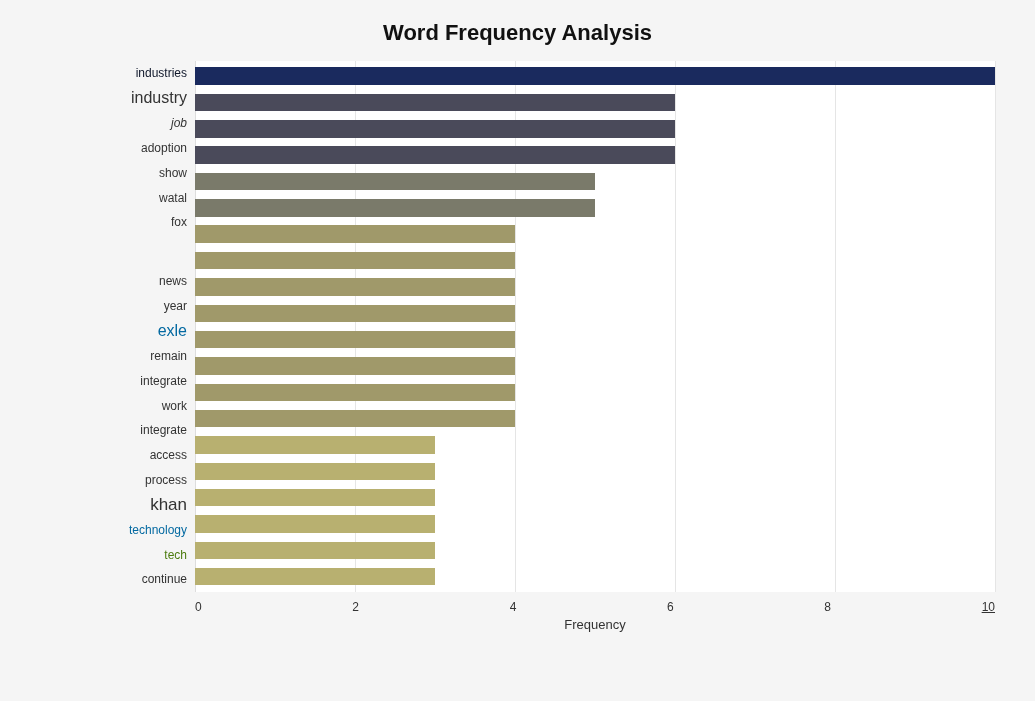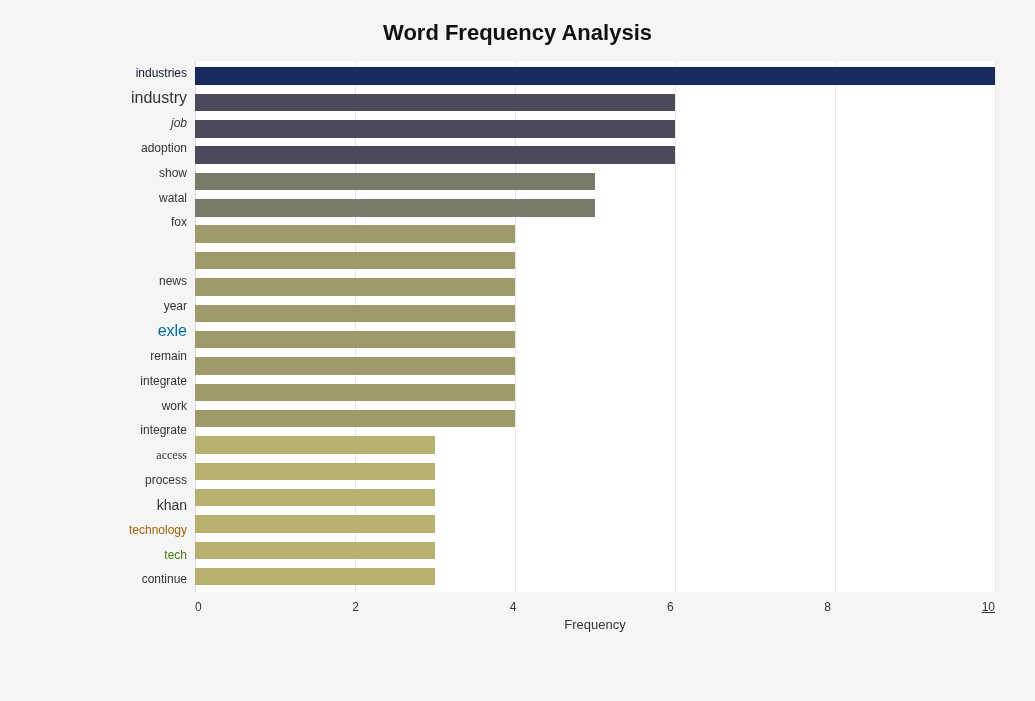--- a/index.html
+++ b/index.html
@@ -50,24 +50,24 @@
         <div style="font-size: 12px; color: rgb(51, 51, 51); text-align: right; line-height: 1; flex: 1 1 0%; display: flex; align-items: center; justify-content: flex-end;">show</div>
         <div style="font-size: 12px; color: rgb(51, 51, 51); text-align: right; line-height: 1; flex: 1 1 0%; display: flex; align-items: center; justify-content: flex-end;">watal</div>
         <div style="font-size: 12px; color: rgb(51, 51, 51); text-align: right; line-height: 1; flex: 1 1 0%; display: flex; align-items: center; justify-content: flex-end;">fox</div>
         <div style="font-size: 12px; color: rgb(51, 51, 51); text-align: right; line-height: 1; flex: 1 1 0%; display: flex; align-items: center; justify-content: flex-end; margin-top: 34px;">news</div>
         <div style="font-size: 12px; color: rgb(51, 51, 51); text-align: right; line-height: 1; flex: 1 1 0%; display: flex; align-items: center; justify-content: flex-end;">year</div>
         <div style="font-size: 16px; color: #0369a1; text-align: right; line-height: 1; flex: 1 1 0%; display: flex; align-items: center; justify-content: flex-end;">exle</div>
         <div style="font-size: 12px; color: rgb(51, 51, 51); text-align: right; line-height: 1; flex: 1 1 0%; display: flex; align-items: center; justify-content: flex-end;">remain</div>
         <div style="font-size: 12px; color: rgb(51, 51, 51); text-align: right; line-height: 1; flex: 1 1 0%; display: flex; align-items: center; justify-content: flex-end;">integrate</div>
         <div style="font-size: 12px; color: rgb(51, 51, 51); text-align: right; line-height: 1; flex: 1 1 0%; display: flex; align-items: center; justify-content: flex-end;">work</div>
         <div style="font-size: 12px; color: rgb(51, 51, 51); text-align: right; line-height: 1; flex: 1 1 0%; display: flex; align-items: center; justify-content: flex-end;">integrate</div>
-        <div style="font-size: 12px; color: rgb(51, 51, 51); text-align: right; line-height: 1; flex: 1 1 0%; display: flex; align-items: center; justify-content: flex-end; font-family: Liberation Serif, serif;">access</div>
+        <div style="font-size: 12px; color: rgb(51, 51, 51); text-align: right; line-height: 1; flex: 1 1 0%; display: flex; align-items: center; justify-content: flex-end;">access</div>
         <div style="font-size: 12px; color: rgb(51, 51, 51); text-align: right; line-height: 1; flex: 1 1 0%; display: flex; align-items: center; justify-content: flex-end;">process</div>
-        <div style="font-size: 14px; color: rgb(51, 51, 51); text-align: right; line-height: 1; flex: 1 1 0%; display: flex; align-items: center; justify-content: flex-end;">khan</div>
-        <div style="font-size: 12px; color: #a16207; text-align: right; line-height: 1; flex: 1 1 0%; display: flex; align-items: center; justify-content: flex-end;">technology</div>
+        <div style="font-size: 17px; color: rgb(51, 51, 51); text-align: right; line-height: 1; flex: 1 1 0%; display: flex; align-items: center; justify-content: flex-end;">khan</div>
+        <div style="font-size: 12px; color: #0369a1; text-align: right; line-height: 1; flex: 1 1 0%; display: flex; align-items: center; justify-content: flex-end;">technology</div>
         <div style="font-size: 12px; color: #4d7c0f; text-align: right; line-height: 1; flex: 1 1 0%; display: flex; align-items: center; justify-content: flex-end;">tech</div>
         <div style="font-size: 12px; color: rgb(51, 51, 51); text-align: right; line-height: 1; flex: 1 1 0%; display: flex; align-items: center; justify-content: flex-end;">continue</div>
       </div>
 
     <div style="position:absolute; left:95px; right:10px; top:0; bottom:40px; background:white;">
 
       <div style="position:absolute;top:0;left:0;right:0;bottom:0;">
         <div style="position:absolute;left:0%;top:0;bottom:0;width:1px;background:#ddd;"></div>
         <div style="position:absolute;left:20%;top:0;bottom:0;width:1px;background:#e5e5e5;"></div>
         <div style="position:absolute;left:40%;top:0;bottom:0;width:1px;background:#e5e5e5;"></div>

